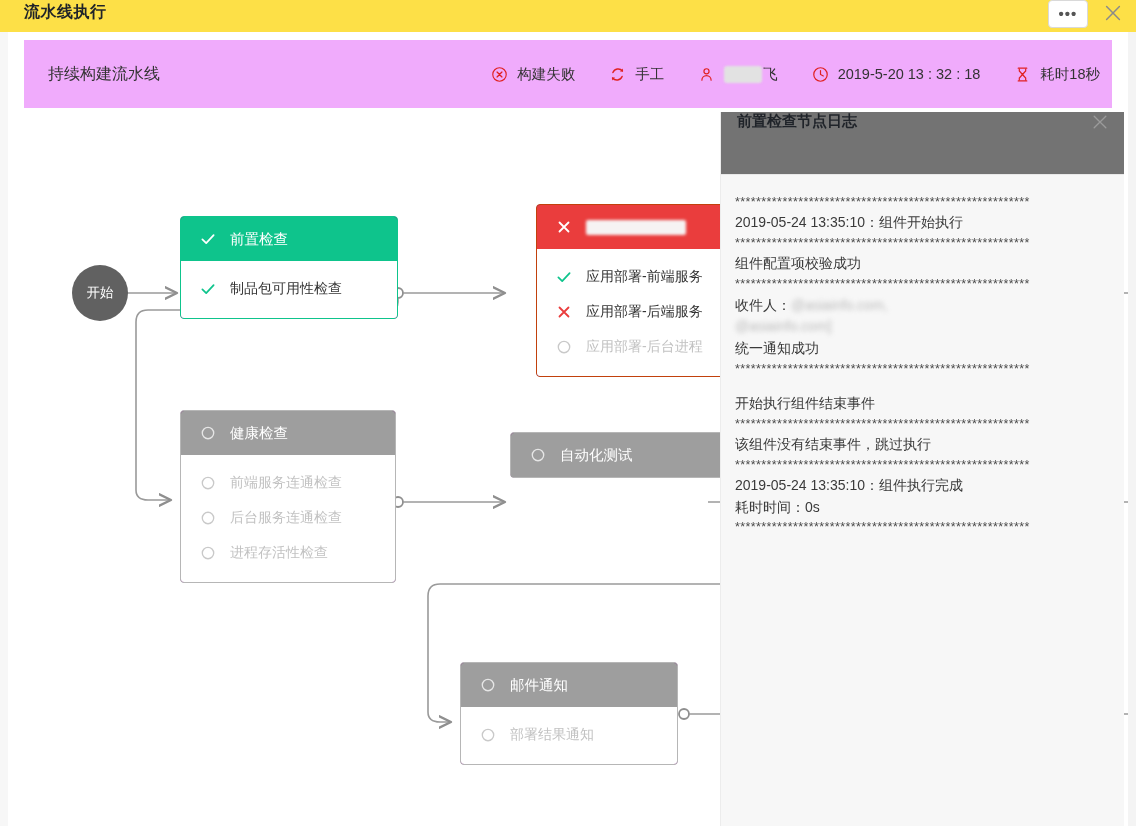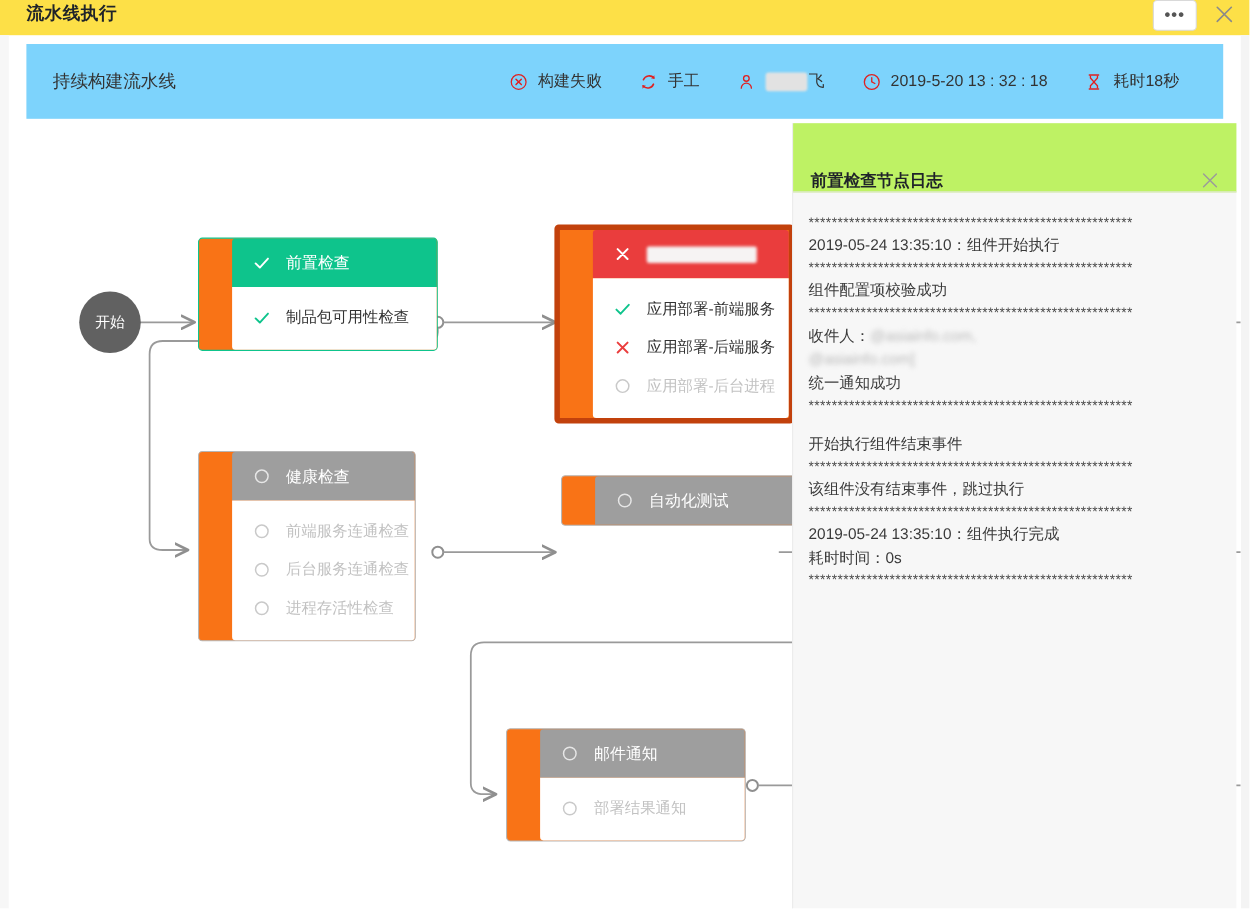--- a/index.html
+++ b/index.html
@@ -68,21 +68,21 @@
   }
   #left-edge { left: 0; }
   #right-edge { right: 0; background: #f4f4f4; }
 
   
   #summary-banner {
     position: absolute;
     left: 24px; top: 40px;
     width: 1088px;
     height: 68px;
-    background: #7dd3fc;
+    background: #f0abfc;
     display: flex;
     align-items: center;
   }
   #pipeline-name {
     margin-left: 24px;
     font-size: 16px;
     color: #333;
     white-space: nowrap;
   }
   #banner-meta {
@@ -91,21 +91,21 @@
     align-items: flex-end;
     white-space: nowrap;
   }
   .meta-item {
     display: flex;
     align-items: center;
     margin-left: 34px;
     font-size: 14.5px;
     color: #333;
   }
-  .meta-item:last-child { margin-right: 40px; }
+  .meta-item:last-child { margin-right: 12px; }
   .meta-icon {
     width: 17px; height: 17px;
     margin-right: 9px;
     flex: 0 0 auto;
     display: block;
   }
   .meta-label { line-height: 1; }
   .redact {
     display: inline-block;
     width: 38px; height: 17px;
@@ -144,24 +144,23 @@
     display: flex;
     align-items: center;
     justify-content: center;
     cursor: pointer;
   }
 
   
   .stage {
     position: absolute;
     border-radius: 4px;
-    background: #f97316;
+    background: #701a75;
     box-sizing: border-box;
     cursor: pointer;
-    padding-left: 30px;
   }
   .stage-head {
     display: flex;
     align-items: center;
     height: 44px;
     padding-left: 18px;
     border-radius: 3px 3px 0 0;
     box-sizing: border-box;
   }
   .stage-head .head-label {
@@ -178,21 +177,21 @@
     display: flex;
     align-items: center;
     height: 35px;
     padding-left: 18px;
     font-size: 14px;
   }
   .task-row .task-label { margin-left: 13px; }
 
   .stage.success { border: 1px solid #0ec48c; }
   .stage.success .stage-head { background: #0ec48c; }
-  .stage.failed { border: 5px solid #c2410c; }
+  .stage.failed { border: 1px solid #c2410c; margin-left: 32px; }
   .stage.failed .stage-head { background: #ea3d3d; }
   .stage.pending { border: 1px solid #b6b6b6; }
   .stage.pending .stage-head { background: #9e9e9e; }
 
   .task-row.done .task-label { color: #333; }
   .task-row.fail .task-label { color: #333; }
   .task-row.todo .task-label { color: #c2c2c2; }
 
   .glyph { width: 18px; height: 18px; display: block; flex: 0 0 auto; }
 
@@ -210,24 +209,24 @@
     position: absolute;
     right: 12px; top: 112px;
     width: 404px;
     height: 714px;
     background: #f7f7f7;
     border-left: 1px solid #ececec;
     box-sizing: border-box;
   }
   #log-panel-header {
     height: 63px;
-    background: #bef264;
+    background: #737373;
     border-bottom: 1px solid #e8e8e8;
     display: flex;
-    align-items: flex-end;
+    align-items: flex-start;
     box-sizing: border-box;
   }
   #log-panel-title {
     margin-left: 16px;
     font-size: 15px;
     font-weight: bold;
     color: #1f2329;
   }
   #log-close-icon {
     margin-left: auto;
@@ -408,21 +407,21 @@
       </div>
       <div class="task-row todo">
         <svg class="glyph" viewBox="0 0 24 24">
           <circle cx="12" cy="12" r="7.6" stroke="#c9c9c9" stroke-width="1.8" fill="none"></circle>
         </svg>
         <span class="task-label">应用部署-后台进程</span>
       </div>
     </div>
   </div>
 
-  <div class="stage pending" style="left:172px; top:298px; width:198px;">
+  <div class="stage pending" style="left:172px; top:298px; width:216px;">
     <div class="stage-head">
       <svg class="glyph" viewBox="0 0 24 24">
         <circle cx="12" cy="12" r="7.6" stroke="#e6e6e6" stroke-width="1.8" fill="none"></circle>
       </svg>
       <span class="head-label">健康检查</span>
     </div>
     <div class="stage-body">
       <div class="task-row todo">
         <svg class="glyph" viewBox="0 0 24 24">
           <circle cx="12" cy="12" r="7.6" stroke="#c9c9c9" stroke-width="1.8" fill="none"></circle>

